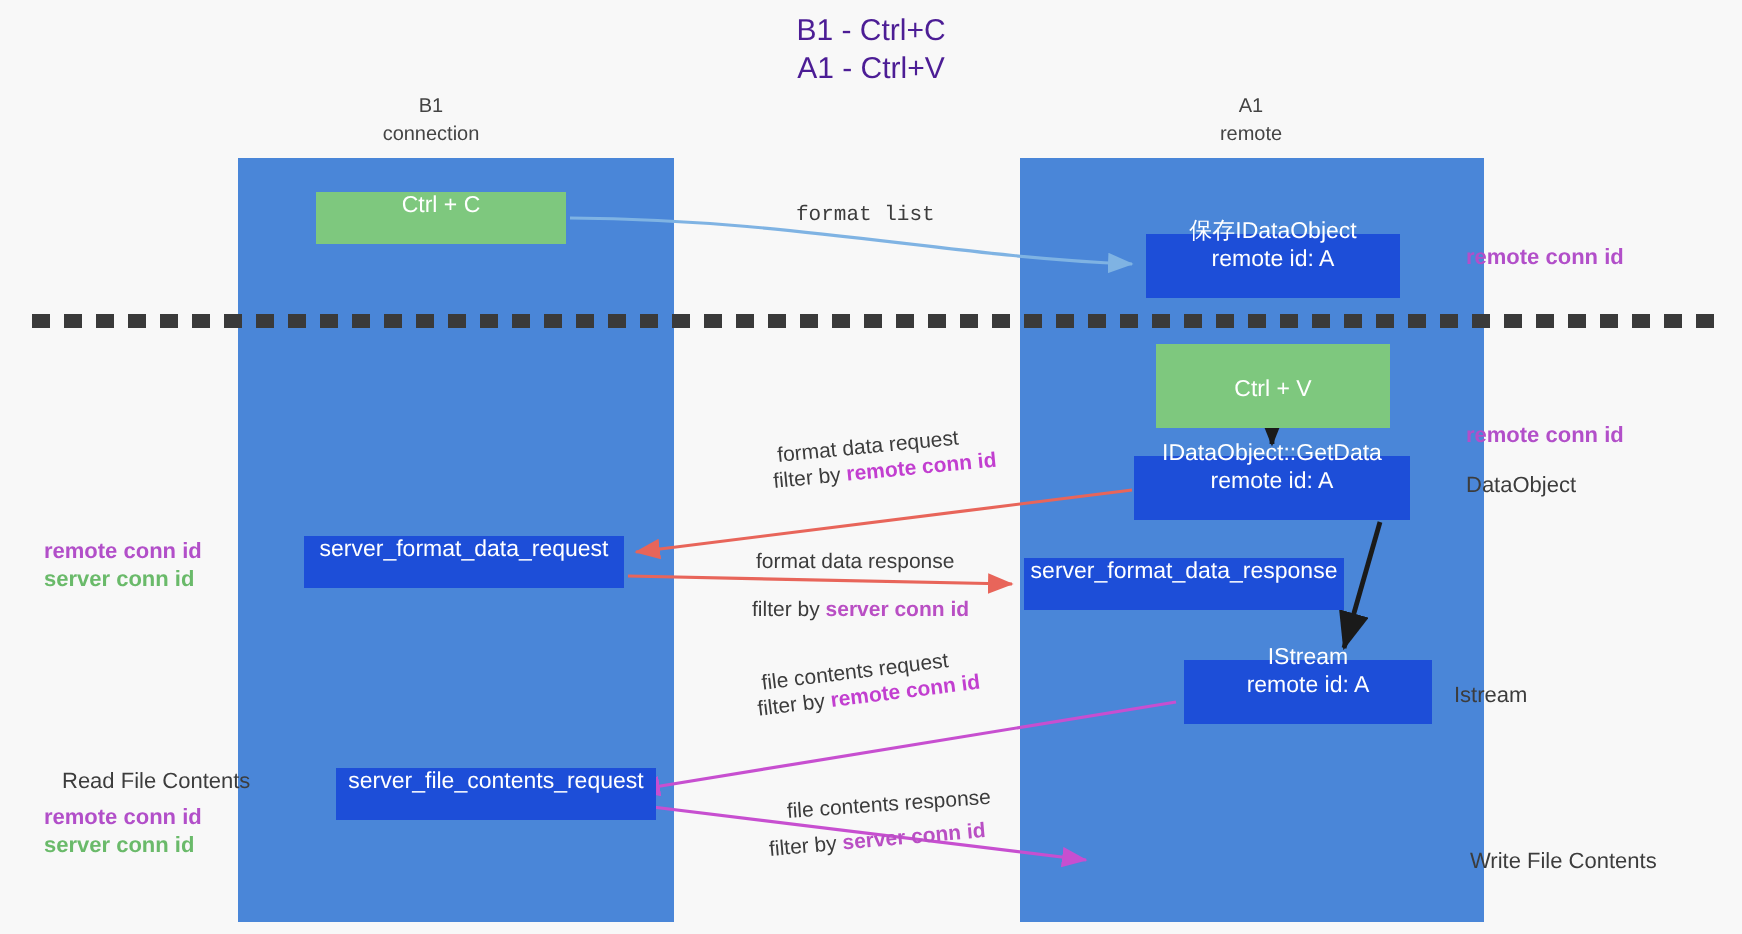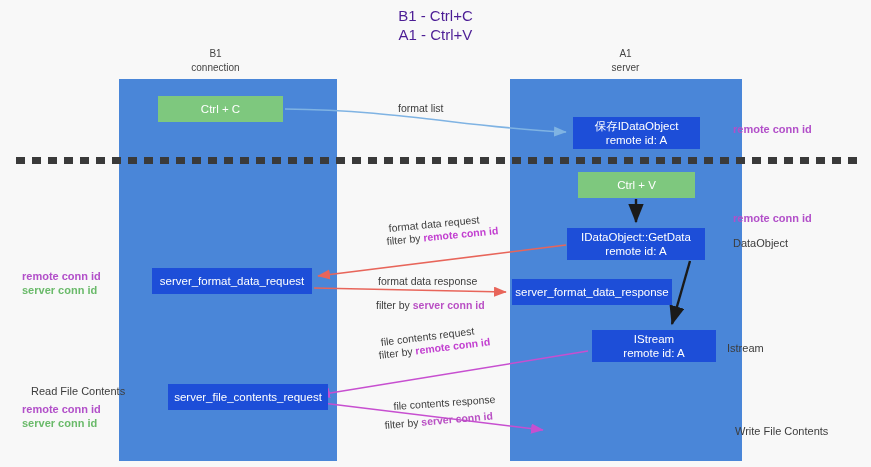--- a/index.html
+++ b/index.html
@@ -36,32 +36,32 @@
 
   
   #divider{
     left:16px;top:157px;width:846px;height:7px;
     background:repeating-linear-gradient(to right,#3a3a3a 0 9px,transparent 9px 16px);
   }
 
   
   .node{
     box-sizing:border-box;
-    display:flex;align-items:center;justify-content:center;
+    display:flex;align-items:flex-end;justify-content:center;
     text-align:center;
     font-size:11.5px;line-height:14px;
     color:#ffffff;
     padding:12px 4px;
   }
   .node.green{background:#7ec87e;}
   .node.orange{background:#1d4ed8;}
 
   #n-ctrlc{left:158px;top:96px;width:125px;height:26px;}
   #n-idataobject{left:573px;top:117px;width:127px;height:32px;}
-  #n-ctrlv{left:578px;top:172px;width:117px;height:26px;}
+  #n-ctrlv{left:578px;top:172px;width:117px;height:42px;}
   #n-getdata{left:567px;top:228px;width:138px;height:32px;}
   #n-sfdreq{left:152px;top:268px;width:160px;height:26px;}
   #n-sfdresp{left:512px;top:279px;width:160px;height:26px;}
   #n-istream{left:592px;top:330px;width:124px;height:32px;}
   #n-sfcreq{left:168px;top:384px;width:160px;height:26px;}
   #n-sfcresp{left:549px;top:417px;width:160px;height:26px;}
 
   
   .side{font-size:11px;line-height:14px;}
   .purple{color:#b24fc9;font-weight:bold;}
@@ -76,21 +76,21 @@
 
   #lbl-l1{left:22px;top:269px;}
   #lbl-l2{left:31px;top:384px;}
   #lbl-l3{left:22px;top:402px;}
 
   
   .edge-lbl{font-size:10.5px;line-height:14px;color:#3c3c3c;white-space:nowrap;}
   .edge-lbl .hl-purple{color:#c23fd0;font-weight:bold;}
   .edge-lbl .hl-purple2{color:#b94fc4;font-weight:bold;}
 
-  #e-formatlist{left:398px;top:101px;}
+  #e-formatlist{left:398px;top:101px;font-family:Liberation Mono, monospace;}
 
   #e-fdr{left:388px;top:221px;transform:rotate(-5.5deg);transform-origin:left top;}
   #e-fdr2{left:386px;top:234px;transform:rotate(-5.5deg);transform-origin:left top;}
 
   #e-fdresp{left:378px;top:274px;}
   #e-fdresp2{left:376px;top:298px;}
 
   #e-fcr{left:380px;top:335px;transform:rotate(-7deg);transform-origin:left top;}
   #e-fcr2{left:378px;top:348px;transform:rotate(-7deg);transform-origin:left top;}
 
@@ -108,21 +108,21 @@
     <div>B1 - Ctrl+C</div>
     <div>A1 - Ctrl+V</div>
   </div>
 
   <div class="abs lane-head" id="head-b1">
     <div>B1</div>
     <div>connection</div>
   </div>
   <div class="abs lane-head" id="head-a1">
     <div>A1</div>
-    <div>server</div>
+    <div>remote</div>
   </div>
 
   <div class="abs lane" id="lane-b1"></div>
   <div class="abs lane" id="lane-a1"></div>
 
   <svg id="edges" viewBox="0 0 871 467">
     <defs>
       <marker id="ah-blue" markerWidth="9" markerHeight="9" refX="7.5" refY="3.2" orient="auto">
         <path d="M0,0 L8,3.2 L0,6.4 z" fill="#7fb3e3"></path>
       </marker>

